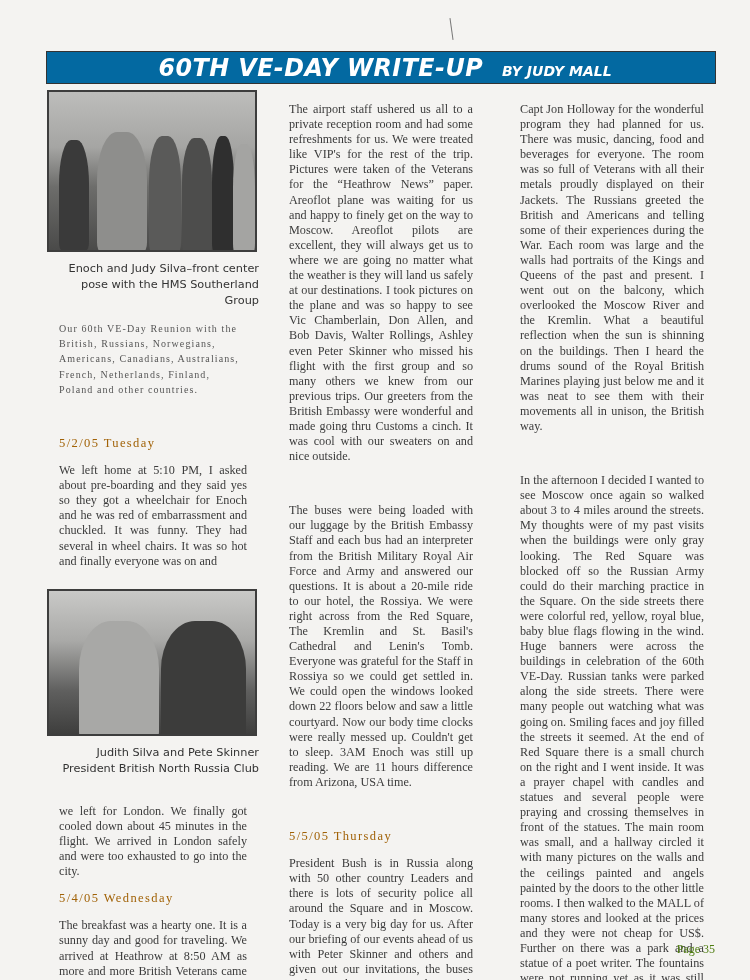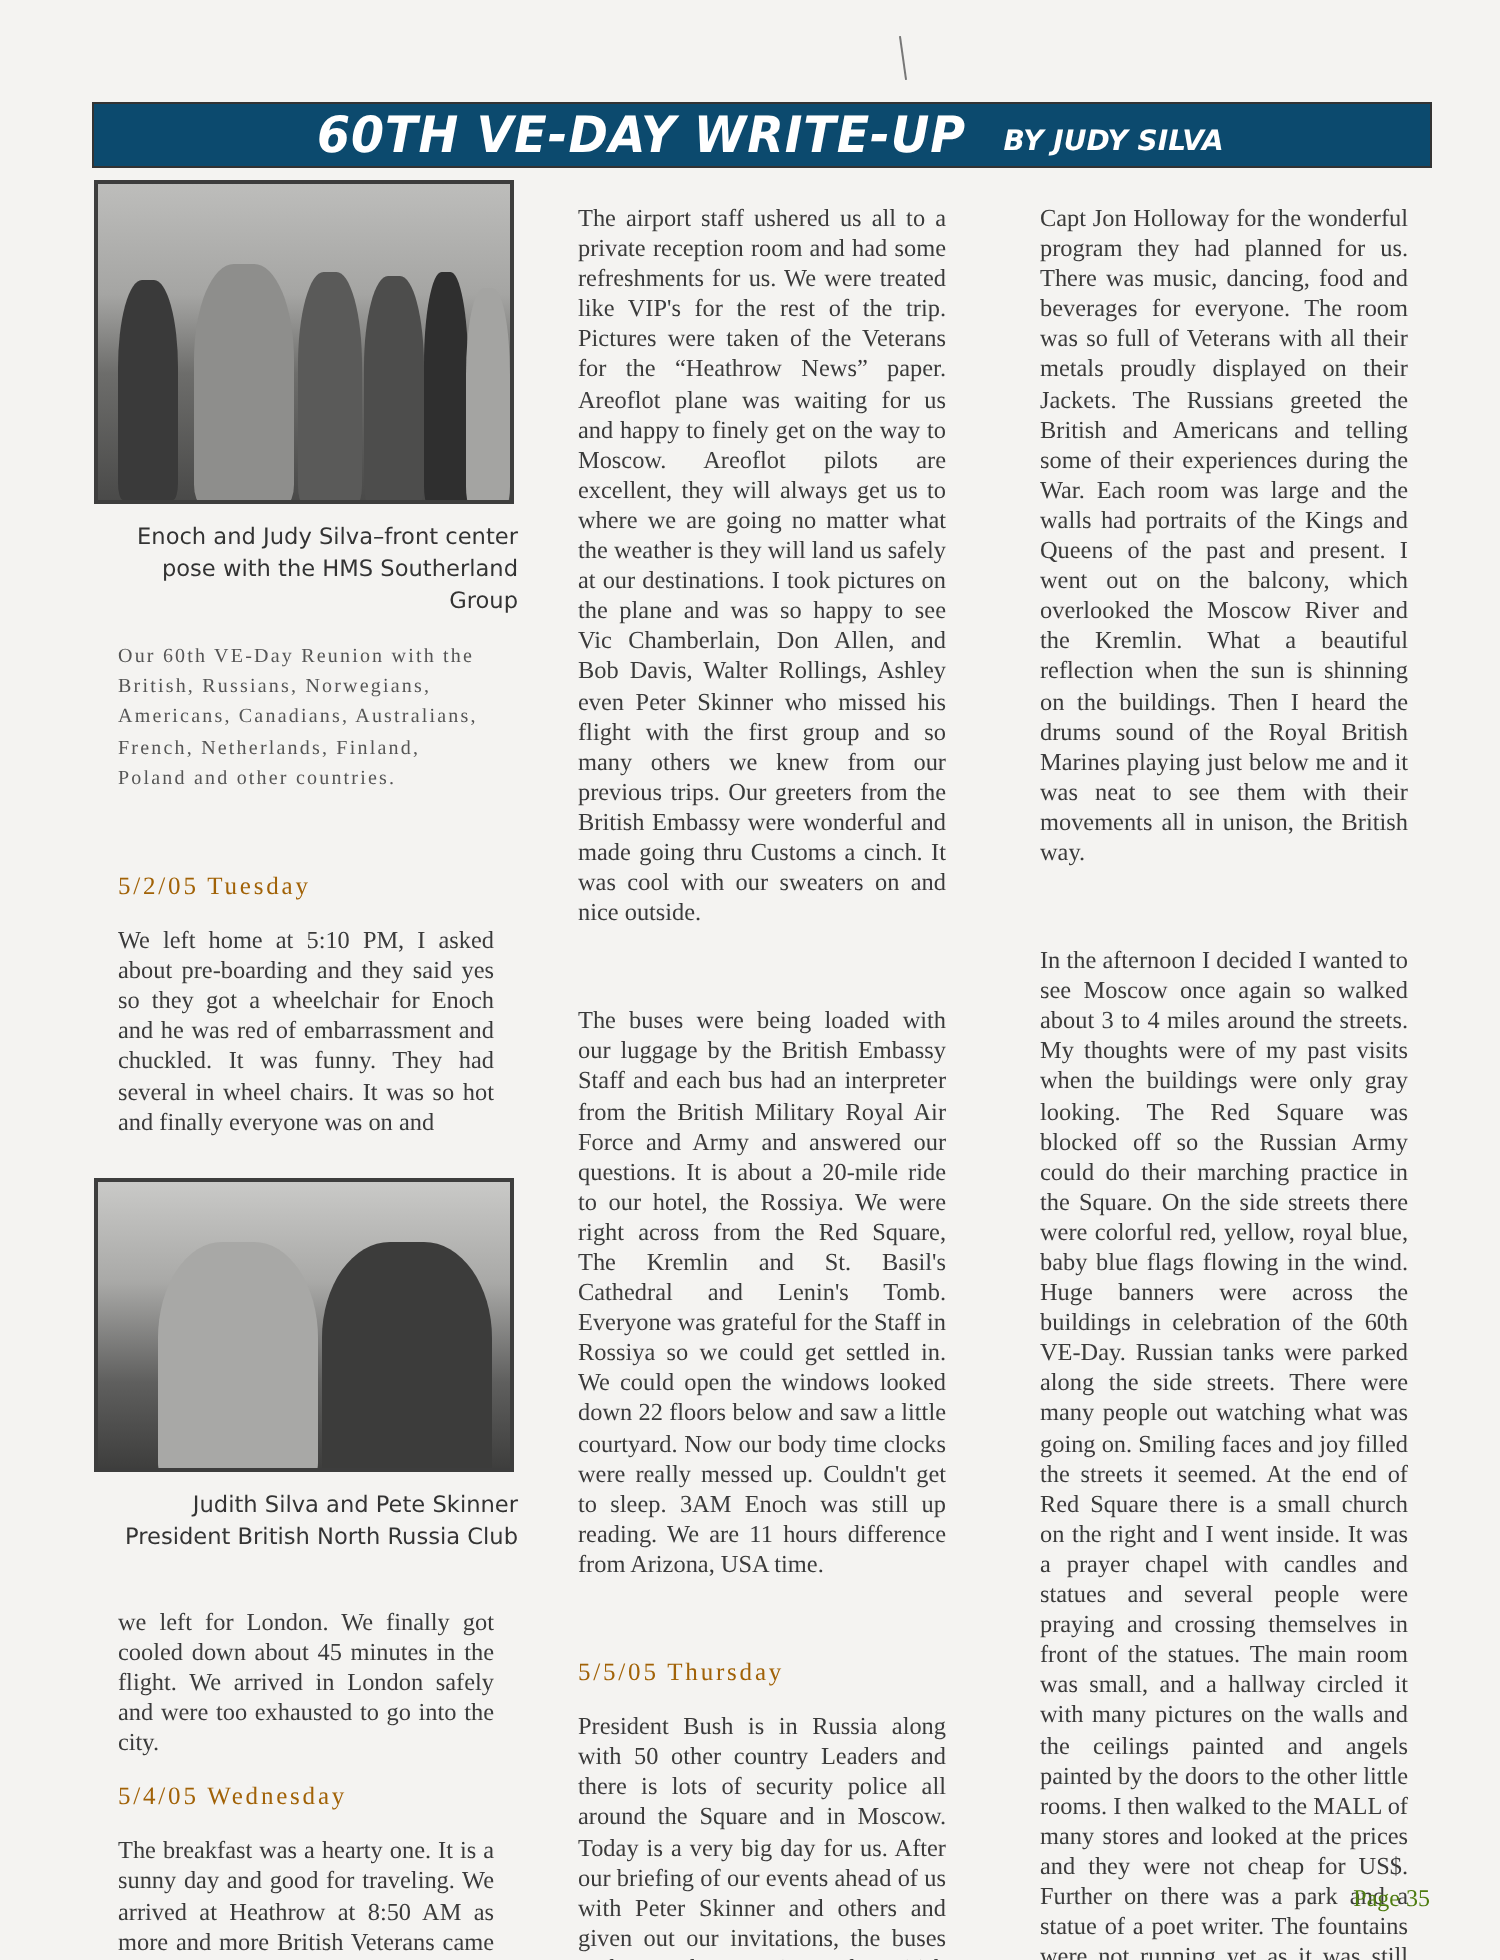--- a/index.html
+++ b/index.html
@@ -3,21 +3,21 @@
 <meta charset="utf-8">
 <style>
   html, body { margin: 0; padding: 0; }
   body {
     width: 750px; height: 980px; background: #f4f3f1; position: relative; overflow: hidden;
     font-family: "Liberation Serif", "DejaVu Serif", serif; color: #3b3b3b;
   }
   .mark { position: absolute; left: 451px; top: 18px; width: 1px; height: 22px; background: #777; transform: rotate(-8deg); }
   .banner {
     position: absolute; left: 46px; top: 51px; width: 670px; height: 33px;
-    background: #0c4a6e; border: 1px solid #333; box-sizing: border-box;
+    background: #0369a1; border: 1px solid #333; box-sizing: border-box;
     display: flex; align-items: center; justify-content: center; gap: 10px;
   }
   .banner .title {
     font-family: "DejaVu Sans", sans-serif; font-weight: bold; font-style: italic;
     color: #fff; font-size: 25px; letter-spacing: 0.5px; transform: scaleX(0.95);
   }
   .banner .byline {
     font-family: "DejaVu Sans", sans-serif; font-weight: bold; font-style: italic;
     color: #fff; font-size: 14px; margin-top: 7px;
   }
@@ -41,21 +41,21 @@
   .dateline { font-size: 12.5px; letter-spacing: 1.4px; color: #a16207; }
   .pagenum { position: absolute; right: 35px; top: 942px; font-size: 12px; color: #4d7c0f; text-align: center; }
 </style>
 </head>
 <body>
 
 <div class="mark"></div>
 
 <div class="banner">
   <span class="title">60TH VE-DAY WRITE-UP</span>
-  <span class="byline">BY JUDY SILVA</span>
+  <span class="byline">BY JUDY MALL</span>
 </div>
 
 <div class="col col1">
   <div class="photo photo1" title="Group photo of veterans in caps and coats standing outdoors">
     <div class="fig" style="left:10px;top:48px;width:30px;height:110px;background:#3a3a3a;"></div>
     <div class="fig" style="left:48px;top:40px;width:50px;height:120px;background:#8e8e8c;"></div>
     <div class="fig" style="left:100px;top:44px;width:32px;height:116px;background:#5a5a59;"></div>
     <div class="fig" style="left:133px;top:46px;width:30px;height:114px;background:#4d4d4c;"></div>
     <div class="fig" style="left:163px;top:44px;width:22px;height:116px;background:#2f2f2f;"></div>
     <div class="fig" style="left:184px;top:52px;width:22px;height:108px;background:#a4a4a2;"></div>

